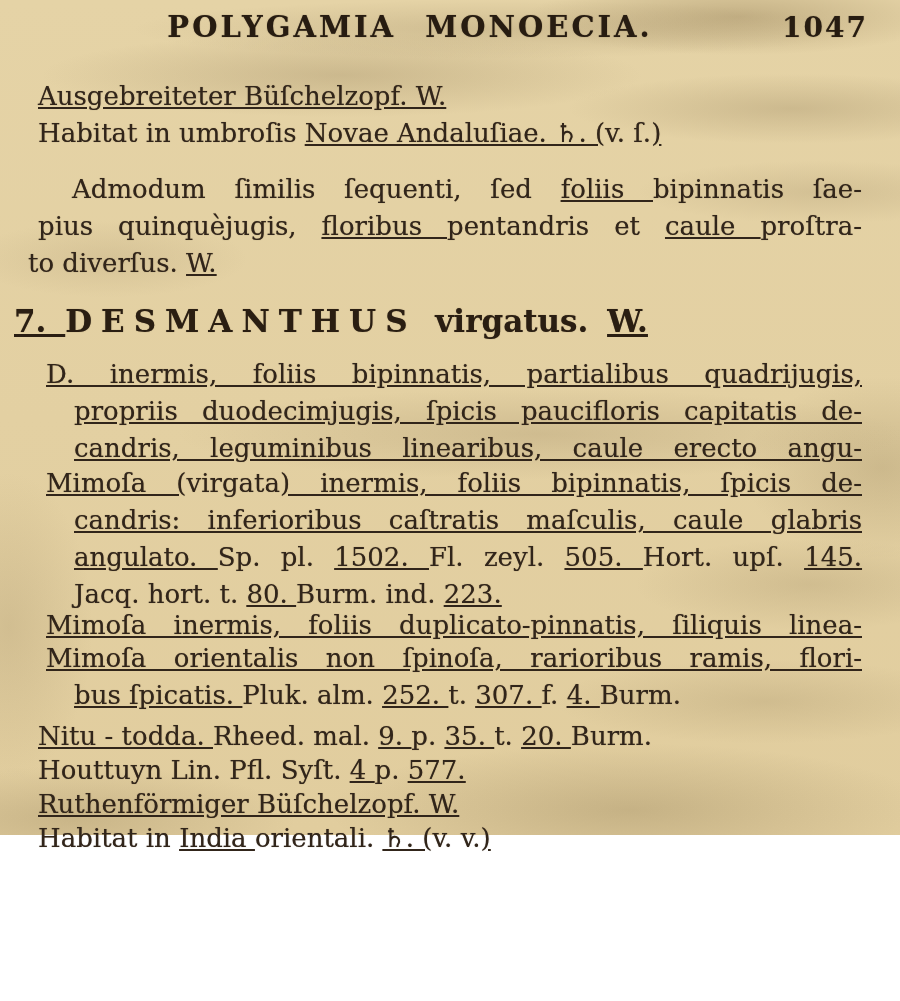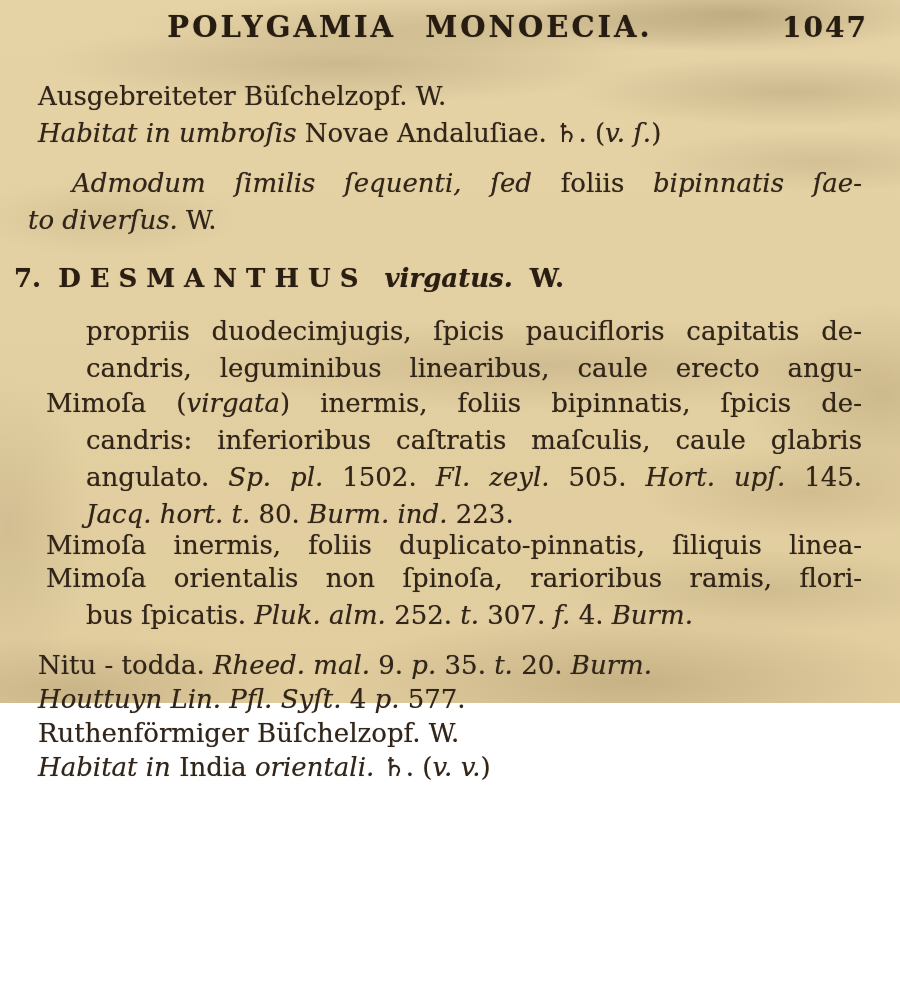--- a/index.html
+++ b/index.html
@@ -1,21 +1,21 @@
 <!DOCTYPE html>
 <html><head>
 <meta charset="utf-8">
 <style>
   html,body{margin:0;padding:0;}
   body{
     width:900px;height:1001px;overflow:hidden;
     font-family:"DejaVu Serif","Liberation Serif",serif;
   }
   .page{
-    position:relative;width:900px;height:703px;box-sizing:border-box;
+    position:relative;width:900px;height:835px;box-sizing:border-box;
     padding:10px 38px 0 38px;
     color:#31251a;
     background-color:#e5d3a6;
     background-image:
       radial-gradient(ellipse 300px 55px at 82% 2%,  rgba(140,118,78,0.38), transparent 70%),
       radial-gradient(ellipse 520px 42px at 55% 3.5%,rgba(120,100,65,0.20), transparent 70%),
       radial-gradient(ellipse 430px 60px at 38% 9%,  rgba(150,130,92,0.32), transparent 70%),
       radial-gradient(ellipse 320px 50px at 88% 13%, rgba(148,128,90,0.30), transparent 70%),
       radial-gradient(ellipse 260px 45px at 91% 23%, rgba(150,130,92,0.22), transparent 70%),
       radial-gradient(ellipse 200px 55px at 12% 31%, rgba(150,130,92,0.18), transparent 70%),
@@ -40,39 +40,39 @@
   }
   .running-page-number{
     width:80px;font-size:28px;letter-spacing:2px;
     text-shadow:0 0 1px rgba(40,28,14,0.5);
   }
   .text-block{font-size:26px;line-height:37px;}
   .line{white-space:normal;text-shadow:0 0 0.8px rgba(45,30,15,0.55);}
   .j{text-align:justify;text-align-last:justify;}
   .ind{margin-left:34px;}   
   .fl{margin-left:8px;}     
-  .hang{margin-left:48px;}  
+  .hang{margin-left:36px;}  
   .out{margin-left:-10px;}  
-  .s-i{font-style:italic;}
-  .s-r{font-style:normal;}
+  .s-i{}
+  .s-r{font-style:normal;text-decoration:underline;}
   .s-sc{letter-spacing:9px;font-weight:bold;}
   
   [data-name="german-name-line"]{margin-top:26px;}
-  [data-name="note-paragraph"]{margin-top:13px;}
+  [data-name="note-paragraph"]{margin-top:19px;}
   [data-name="species-heading"]{
     margin-top:16px;margin-left:-24px;
-    font-size:26px;line-height:46px;font-weight:bold;color:#2a1e12;
+    font-size:31px;line-height:46px;font-weight:bold;color:#2a1e12;
     text-shadow:0 0 1px rgba(40,28,14,0.5);word-spacing:8px;
   }
   [data-name="species-heading"] .s-i{font-weight:bold;}
   [data-name="diagnosis-paragraph"]{margin-top:12px;}
   [data-name="synonym-paragraph-1"]{margin-top:-2px;}
   [data-name="synonym-paragraph-2"]{margin-top:-6px;}
   [data-name="synonym-paragraph-3"]{margin-top:-4px;}
-  [data-name="vernacular-line"]{margin-top:13px;}
+  [data-name="vernacular-line"]{margin-top:4px;}
   [data-name="reference-line"]{margin-top:-3px;}
   [data-name="german-name-line-2"]{margin-top:-3px;}
   [data-name="habitat-line-2"]{margin-top:-3px;}
   [data-name="description-paragraph"]{margin-top:-2px;}
 </style>
 </head>
 <body>
 
 <div class="page" data-name="book-page">
   <div class="running-head" data-name="running-head">
@@ -81,26 +81,28 @@
   </div>
   <div class="text-block" data-name="text-block">
       <div data-name="german-name-line">
         <div class="line " data-name="german-name-line-line"><span class="s-r" data-name="text-segment">Ausgebreiteter Büſchelzopf. W.</span></div>
       </div>
       <div data-name="habitat-line">
         <div class="line " data-name="habitat-line-line"><span class="s-i" data-name="text-segment">Habitat in umbroſis </span><span class="s-r" data-name="text-segment">Novae Andaluſiae. ♄. (</span><span class="s-i" data-name="text-segment">v. ſ.</span><span class="s-r" data-name="text-segment">)</span></div>
       </div>
       <div data-name="note-paragraph">
         <div class="line ind j" data-name="note-paragraph-line"><span class="s-i" data-name="text-segment">Admodum ſimilis ſequenti, </span><span class="s-i" data-name="text-segment">ſed </span><span class="s-r" data-name="text-segment">foliis </span><span class="s-i" data-name="text-segment">bipinnatis ſae-</span></div>
+        <div class="line j" data-name="note-paragraph-line"><span class="s-i" data-name="text-segment">pius quinquèjugis, </span><span class="s-r" data-name="text-segment">floribus </span><span class="s-i" data-name="text-segment">pentandris et </span><span class="s-r" data-name="text-segment">caule </span><span class="s-i" data-name="text-segment">proſtra-</span></div>
         <div class="line out" data-name="note-paragraph-line"><span class="s-i" data-name="text-segment">to diverſus. </span><span class="s-r" data-name="text-segment">W.</span></div>
       </div>
       <div data-name="species-heading">
         <div class="line " data-name="species-heading-line"><span class="s-r" data-name="text-segment">7. </span><span class="s-sc" data-name="text-segment">DESMANTHUS</span><span class="s-i" data-name="text-segment"> virgatus. </span><span class="s-r" data-name="text-segment">W.</span></div>
       </div>
       <div data-name="diagnosis-paragraph">
+        <div class="line fl j" data-name="diagnosis-paragraph-line"><span class="s-r" data-name="text-segment">D. inermis, foliis bipinnatis, partialibus quadrijugis,</span></div>
         <div class="line hang j" data-name="diagnosis-paragraph-line"><span class="s-r" data-name="text-segment">propriis duodecimjugis, ſpicis paucifloris capitatis de-</span></div>
         <div class="line hang j" data-name="diagnosis-paragraph-line"><span class="s-r" data-name="text-segment">candris, leguminibus linearibus, caule erecto angu-</span></div>
       </div>
       <div data-name="synonym-paragraph-1">
         <div class="line fl j" data-name="synonym-paragraph-1-line"><span class="s-r" data-name="text-segment">Mimoſa (</span><span class="s-i" data-name="text-segment">virgata</span><span class="s-r" data-name="text-segment">) inermis, foliis bipinnatis, ſpicis de-</span></div>
         <div class="line hang j" data-name="synonym-paragraph-1-line"><span class="s-r" data-name="text-segment">candris: inferioribus caſtratis maſculis, caule glabris</span></div>
         <div class="line hang j" data-name="synonym-paragraph-1-line"><span class="s-r" data-name="text-segment">angulato. </span><span class="s-i" data-name="text-segment">Sp. pl. </span><span class="s-r" data-name="text-segment">1502. </span><span class="s-i" data-name="text-segment">Fl. zeyl. </span><span class="s-r" data-name="text-segment">505. </span><span class="s-i" data-name="text-segment">Hort. upſ. </span><span class="s-r" data-name="text-segment">145.</span></div>
         <div class="line hang" data-name="synonym-paragraph-1-line"><span class="s-i" data-name="text-segment">Jacq. hort. t. </span><span class="s-r" data-name="text-segment">80. </span><span class="s-i" data-name="text-segment">Burm. ind. </span><span class="s-r" data-name="text-segment">223.</span></div>
       </div>
       <div data-name="synonym-paragraph-2">

